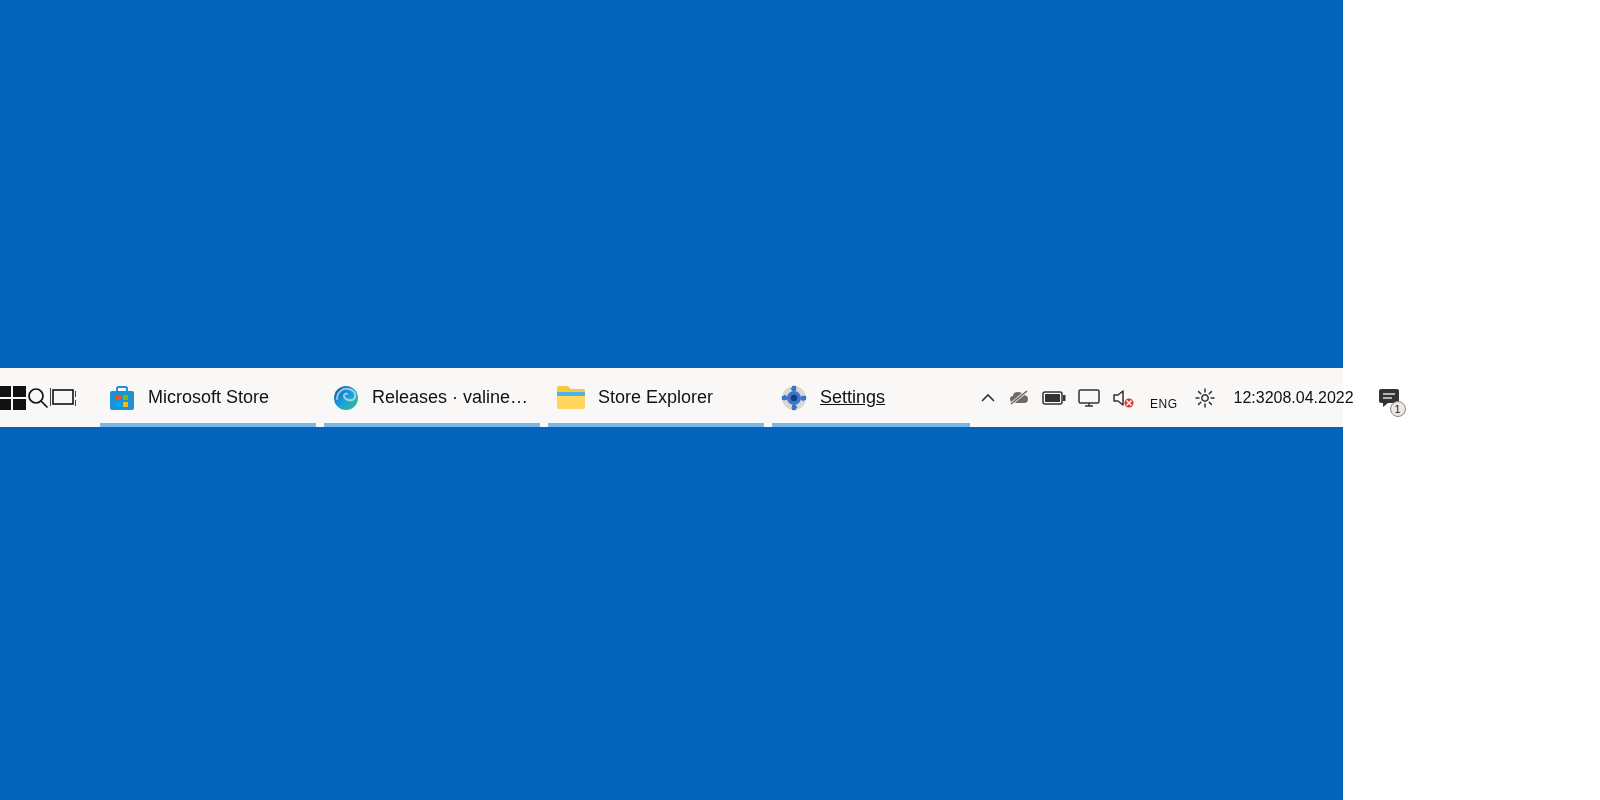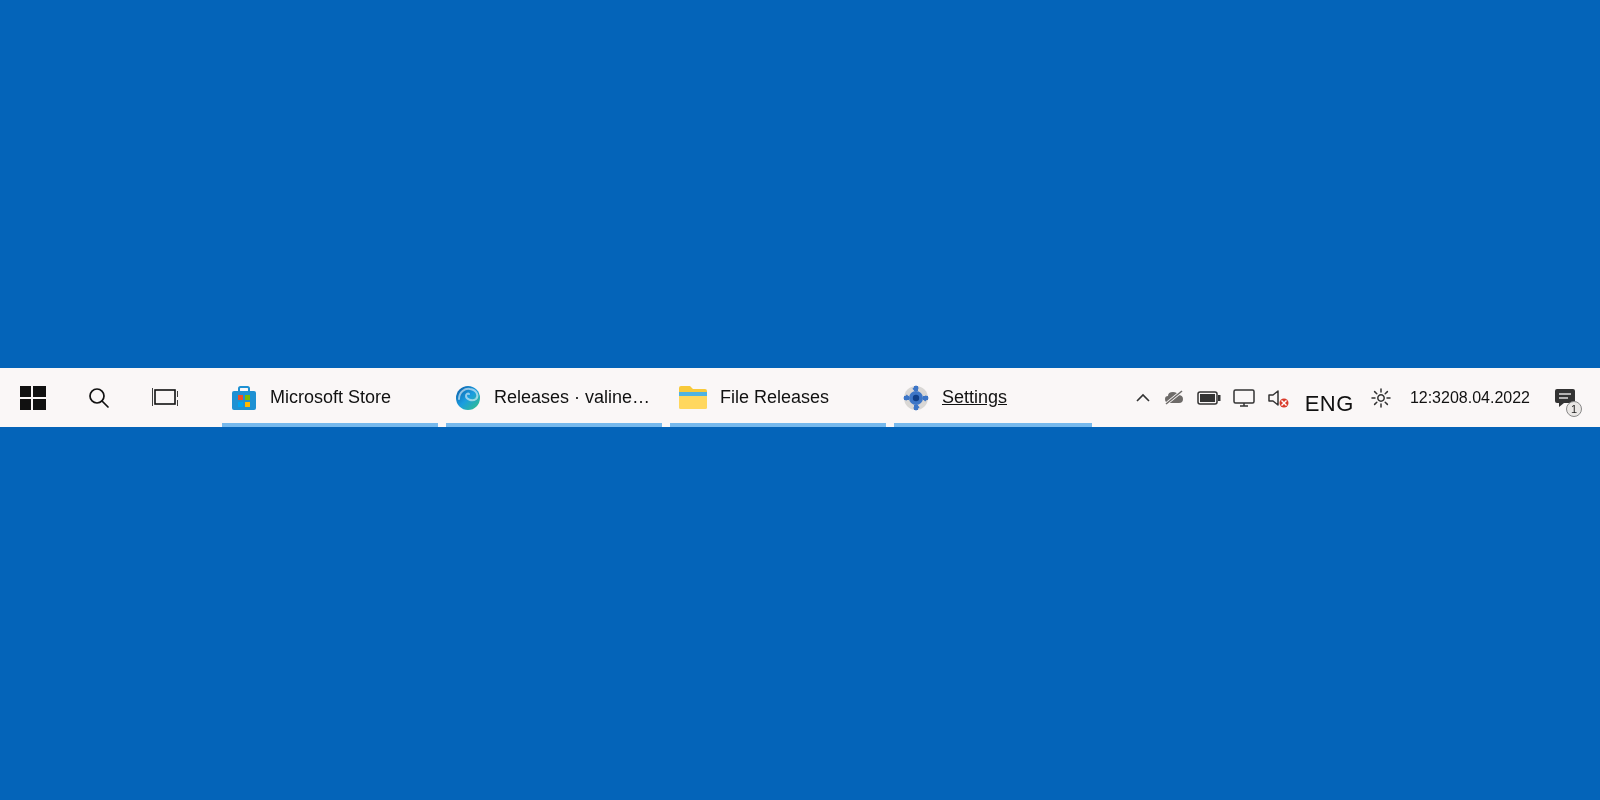--- a/index.html
+++ b/index.html
@@ -1,18 +1,18 @@
 <!DOCTYPE html>
 <html><head>
 <meta charset="utf-8">
 <style>
   * { box-sizing: border-box; margin: 0; padding: 0; }
   html, body { width: 1600px; height: 800px; overflow: hidden; font-family: "Segoe UI", Arial, sans-serif; }
   .desktop {
-    width: 1600px; height: 800px;
+    width: 1343px; height: 800px;
     background: #0464b9;
     position: relative;
   }
   .taskbar {
     position: absolute;
     left: 0; right: 0; top: 368px;
     height: 59px;
     background: #faf7f7;
     display: flex;
     align-items: stretch;
@@ -65,21 +65,21 @@
     height: 100%;
     padding-right: 8px;
   }
   .tray-btn {
     display: flex;
     align-items: center;
     justify-content: center;
     height: 100%;
     padding: 0 6px;
   }
-  .lang-btn { padding: 0 10px; font-size: 22px; letter-spacing: .5px; margin-top: 12px; }
+  .lang-btn { padding: 0 10px; font-size: 12px; letter-spacing: .5px; margin-top: 12px; }
   .clock-btn {
     display: flex;
     flex-direction: row;
     align-items: center;
     justify-content: center;
     height: 100%;
     padding: 0 12px;
     font-size: 16px;
     line-height: 1.25;
   }
@@ -172,21 +172,21 @@
       </div>
 
       <div class="app-btn">
         <span>
           <svg width="30" height="26" viewBox="0 0 30 26">
             <path d="M1 5 L1 3 Q1 1 3 1 L12 1 L15 4 L27 4 Q29 4 29 6 L29 7 L1 7 Z" fill="#f8c93a"></path>
             <rect x="1" y="7" width="28" height="17" rx="1.5" fill="#ffd75e"></rect>
             <rect x="1" y="7" width="28" height="4" fill="#4fb3e3"></rect>
           </svg>
         </span>
-        <span class="label">File Releases</span>
+        <span class="label">Store Explorer</span>
         <div class="underline"></div>
       </div>
 
       <div class="app-btn" style="width:206px;text-decoration:underline;">
         <span>
           <svg width="28" height="28" viewBox="0 0 28 28">
             <circle cx="14" cy="14" r="12" fill="#d9d7d5"></circle>
             <g transform="translate(14 14)">
               <g fill="#3d76c7">
                 <rect x="-2" y="-12" width="4" height="5"></rect>

